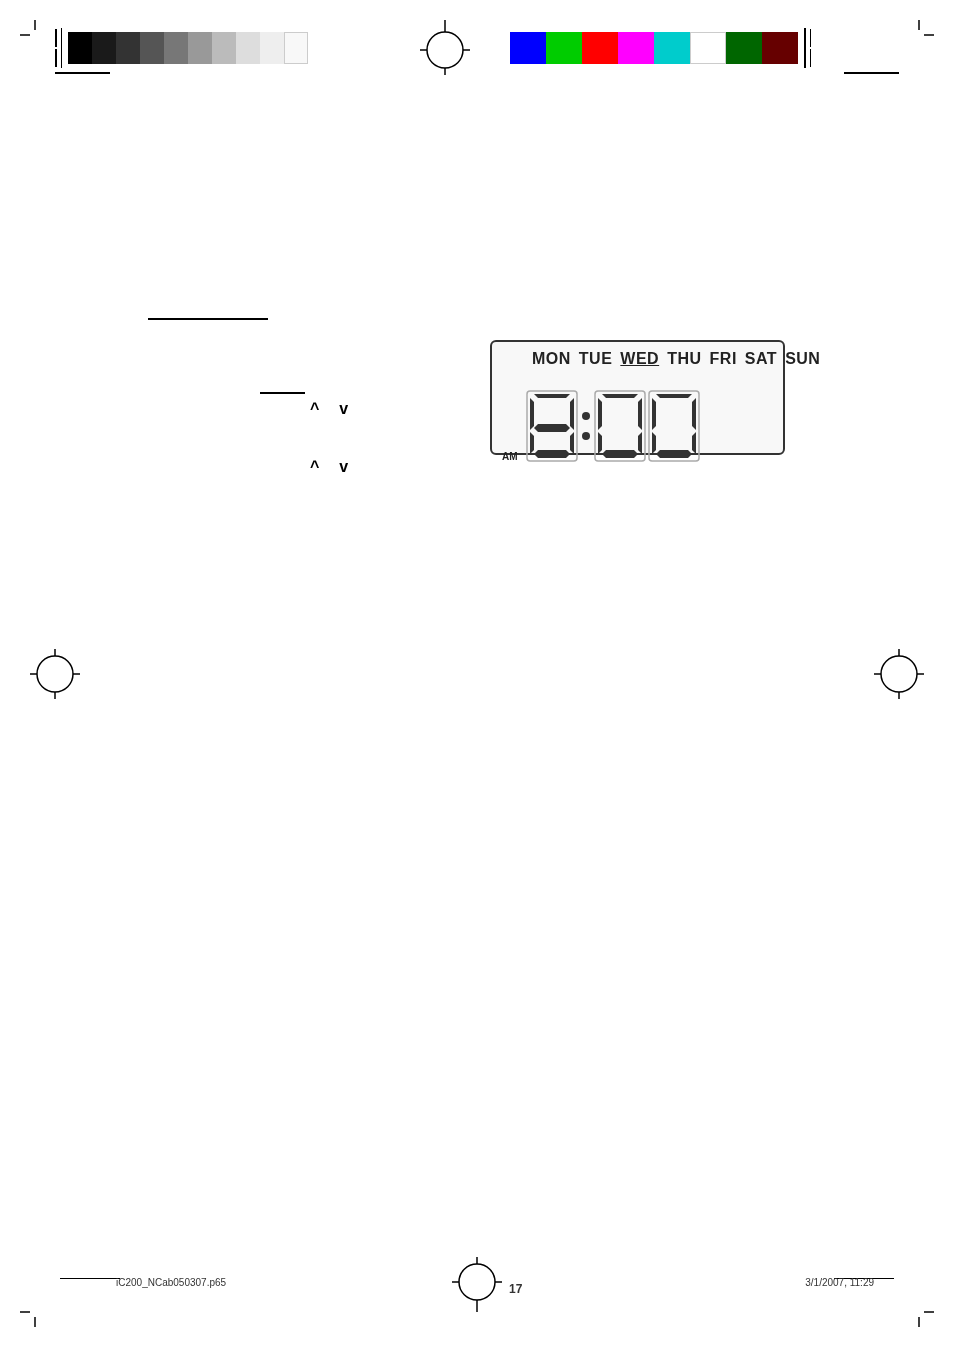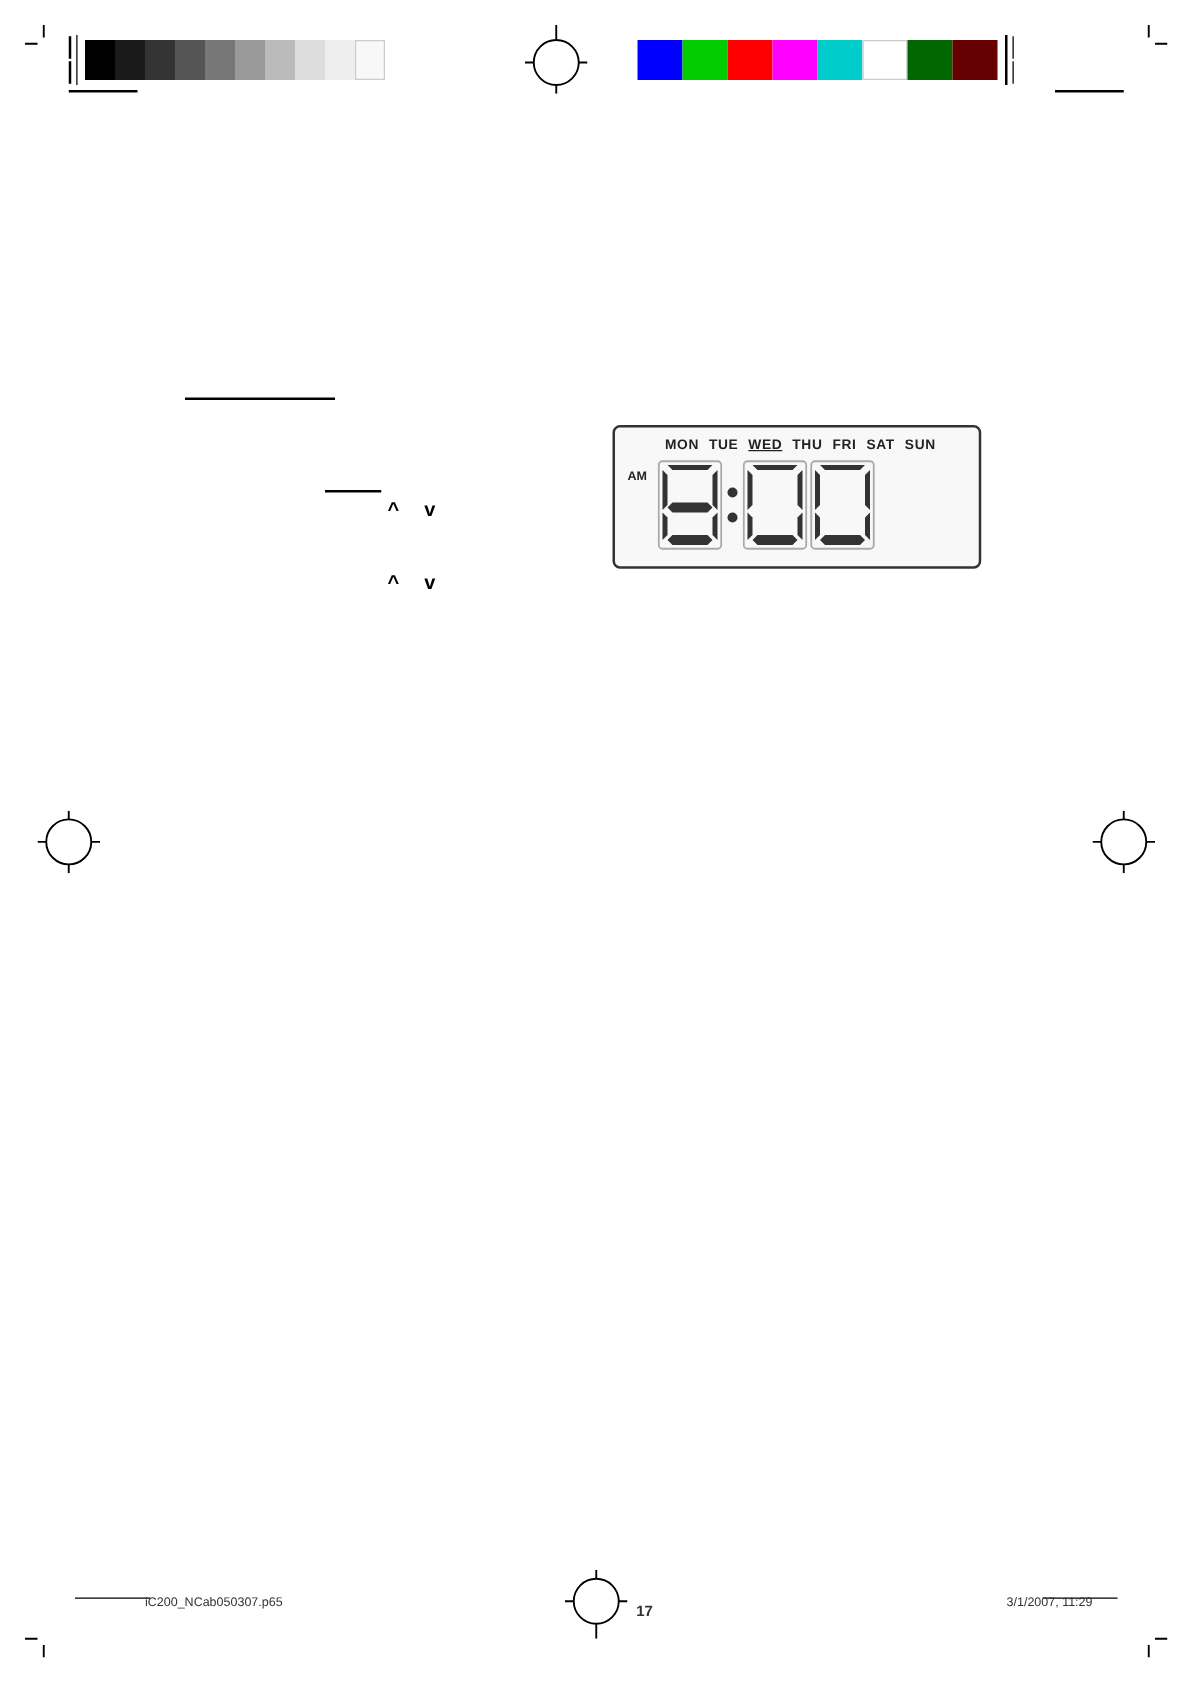--- a/index.html
+++ b/index.html
@@ -22,39 +22,39 @@
       height: 115px;
       border: 2px solid #333;
       border-radius: 6px;
       background: #f8f8f8;
       padding: 8px 10px;
     }
 
     .clock-days {
       display: flex;
       gap: 8px;
-      font-size: 11px;
+      font-size: 16px;
       font-weight: bold;
       color: #222;
-      margin-bottom: 4px;
+      margin-bottom: 20px;
       padding-left: 30px;
       text-align: center;
     }
 
     .clock-days .day {
       letter-spacing: 0.5px;
     }
 
     .clock-days .day.active {
       text-decoration: underline;
     }
 
     .clock-bottom {
       display: flex;
-      align-items: flex-start;
+      align-items: flex-end;
     }
 
     .clock-am {
       font-size: 10px;
       font-weight: bold;
       color: #222;
       margin-right: 8px;
       margin-top: 10px;
     }
 

